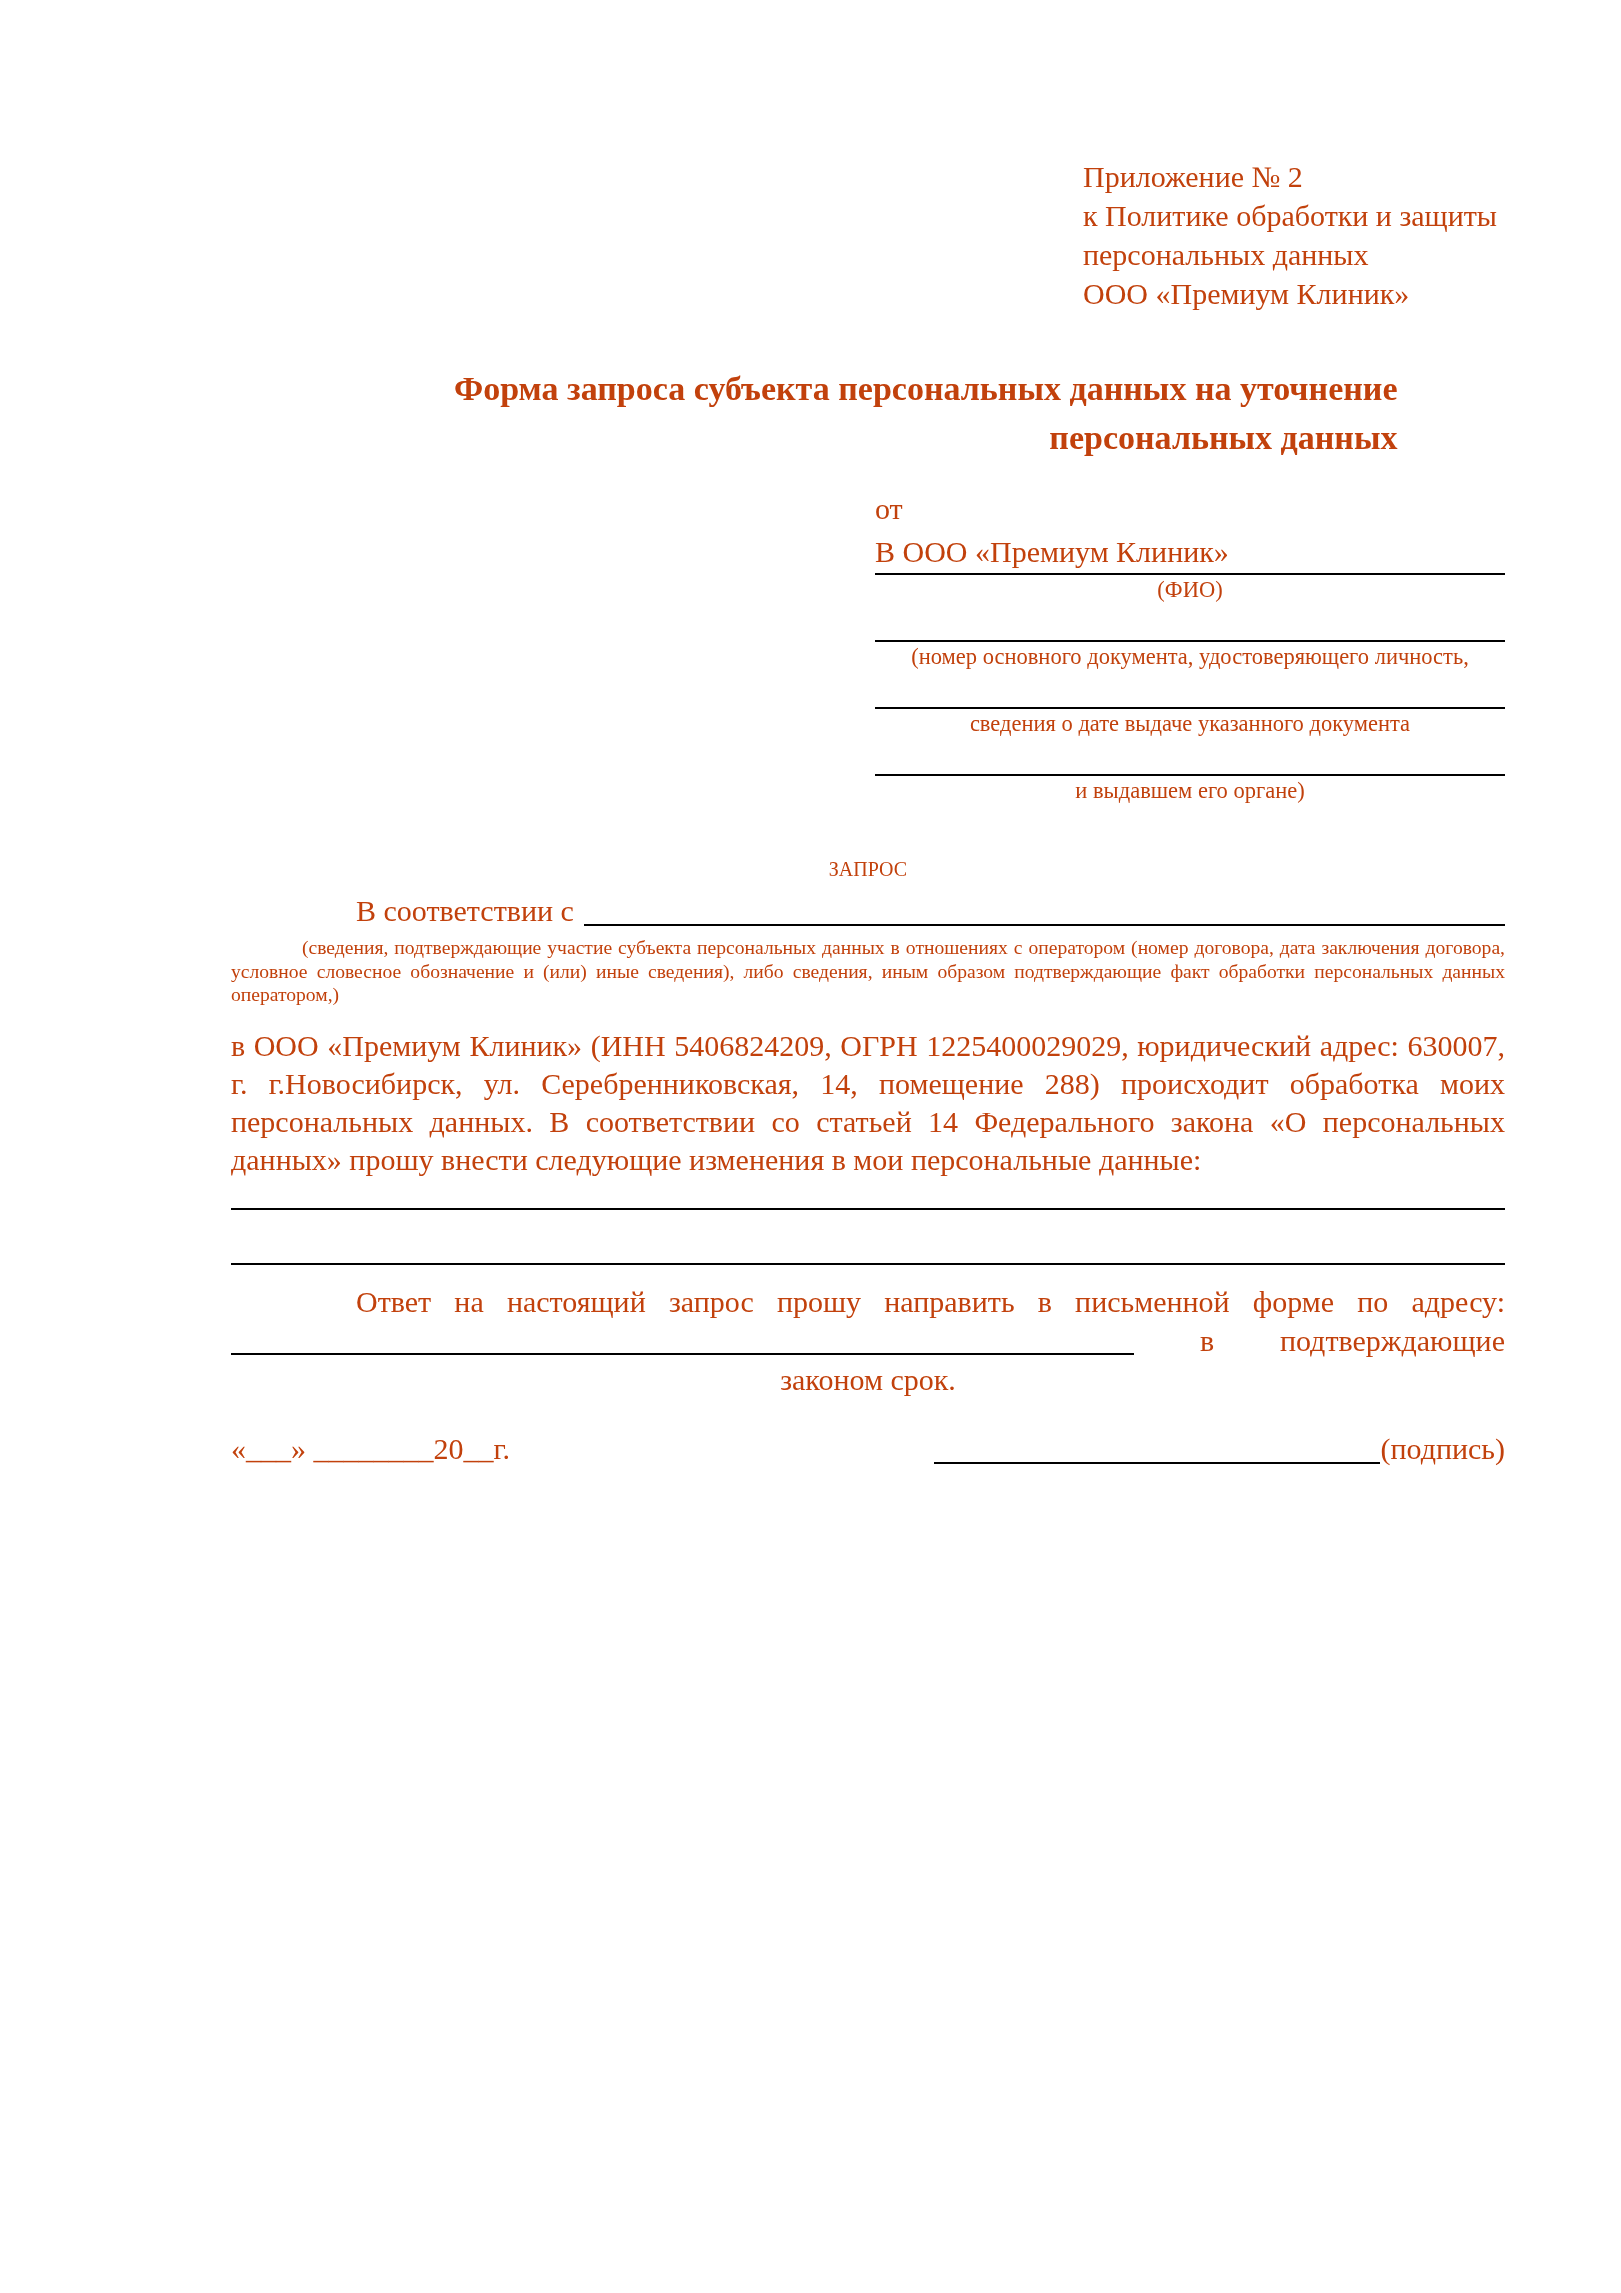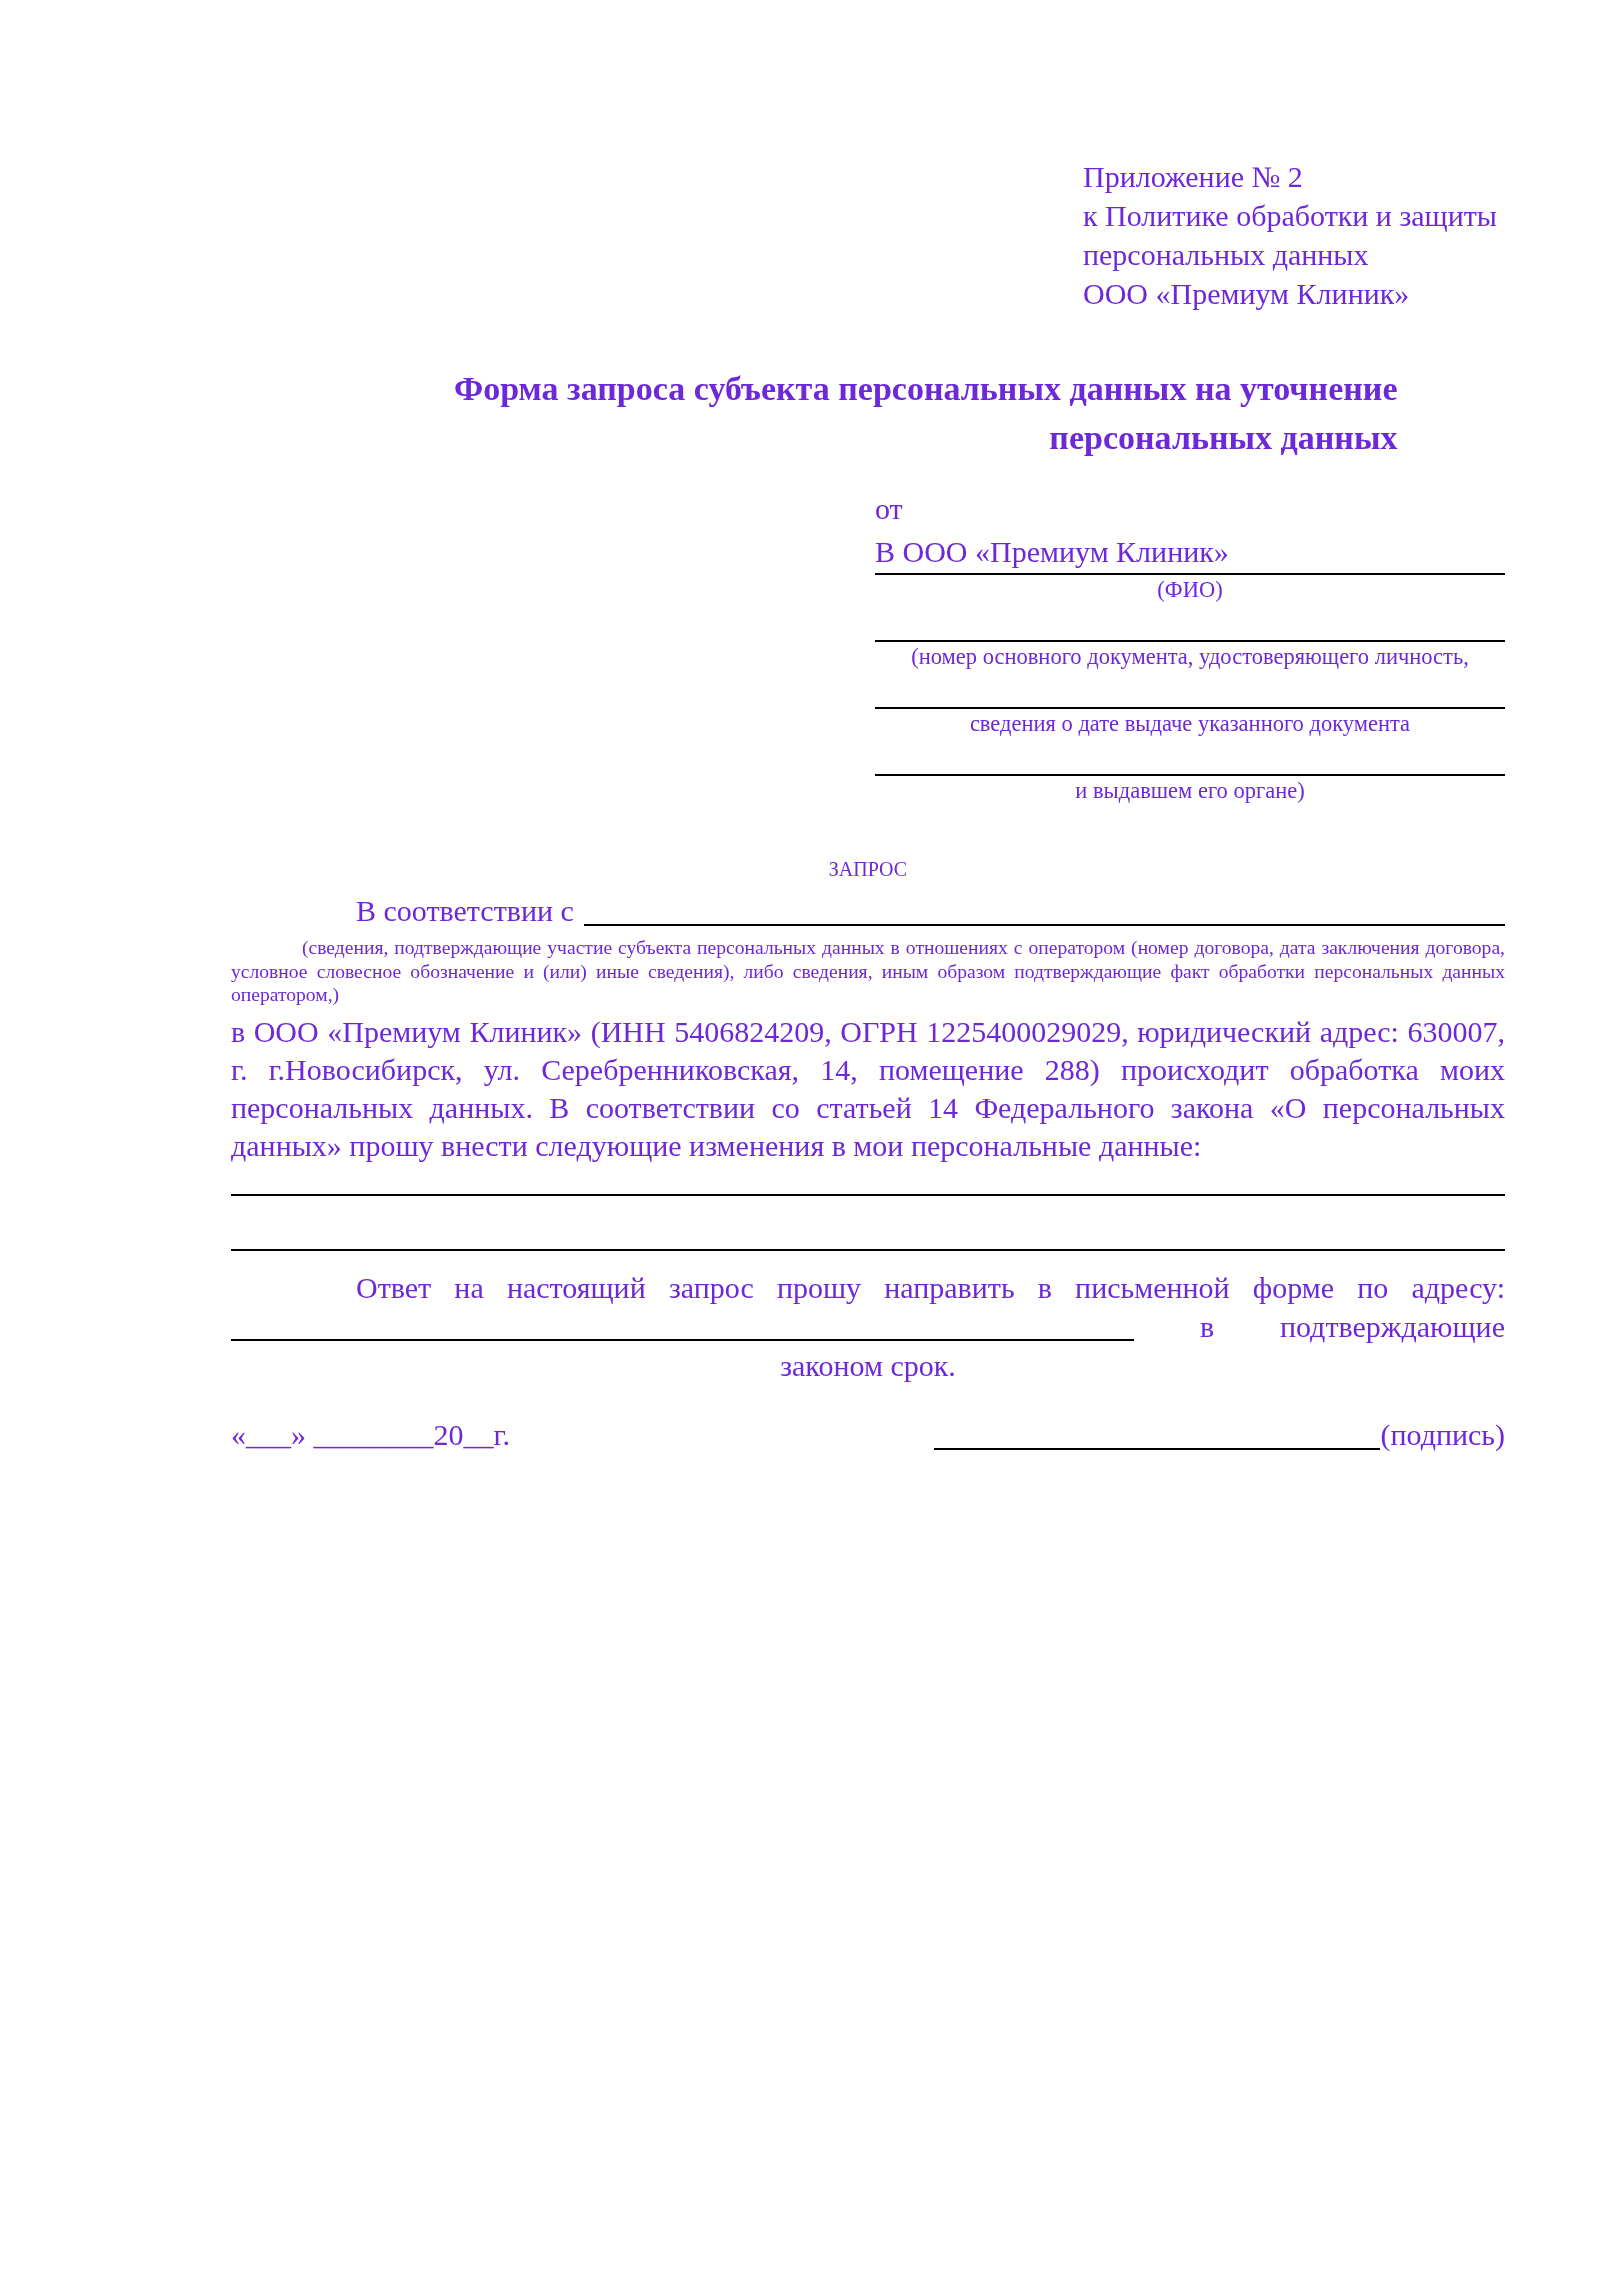--- a/index.html
+++ b/index.html
@@ -1,21 +1,21 @@
 <!DOCTYPE html>
 <html><head>
 <meta charset="utf-8">
 <style>
   html, body { margin: 0; padding: 0; background: #ffffff; }
   .page {
     position: relative;
     width: 1621px;
     height: 2294px;
     background: #ffffff;
-    color: #6d28d9;
+    color: #c2410c;
     font-family: "Liberation Serif", "DejaVu Serif", serif;
     overflow: hidden;
   }
   .content {
     position: absolute;
     left: 231px;
     top: 157px;
     width: 1274px;
   }
 
@@ -79,21 +79,21 @@
 
   .note {
     margin-top: 5.9px;
     font-size: 19.6px;
     line-height: 23.5px;
     text-align: justify;
     text-indent: 71px;
   }
 
   .body-par {
-    margin-top: 6px;
+    margin-top: 20px;
     font-size: 30px;
     line-height: 38px;
     text-align: justify;
   }
 
   .blank-rule {
     height: 0;
     border-bottom: 2.9px solid #000;
   }
   .blank-rule.first { margin-top: 29px; }

